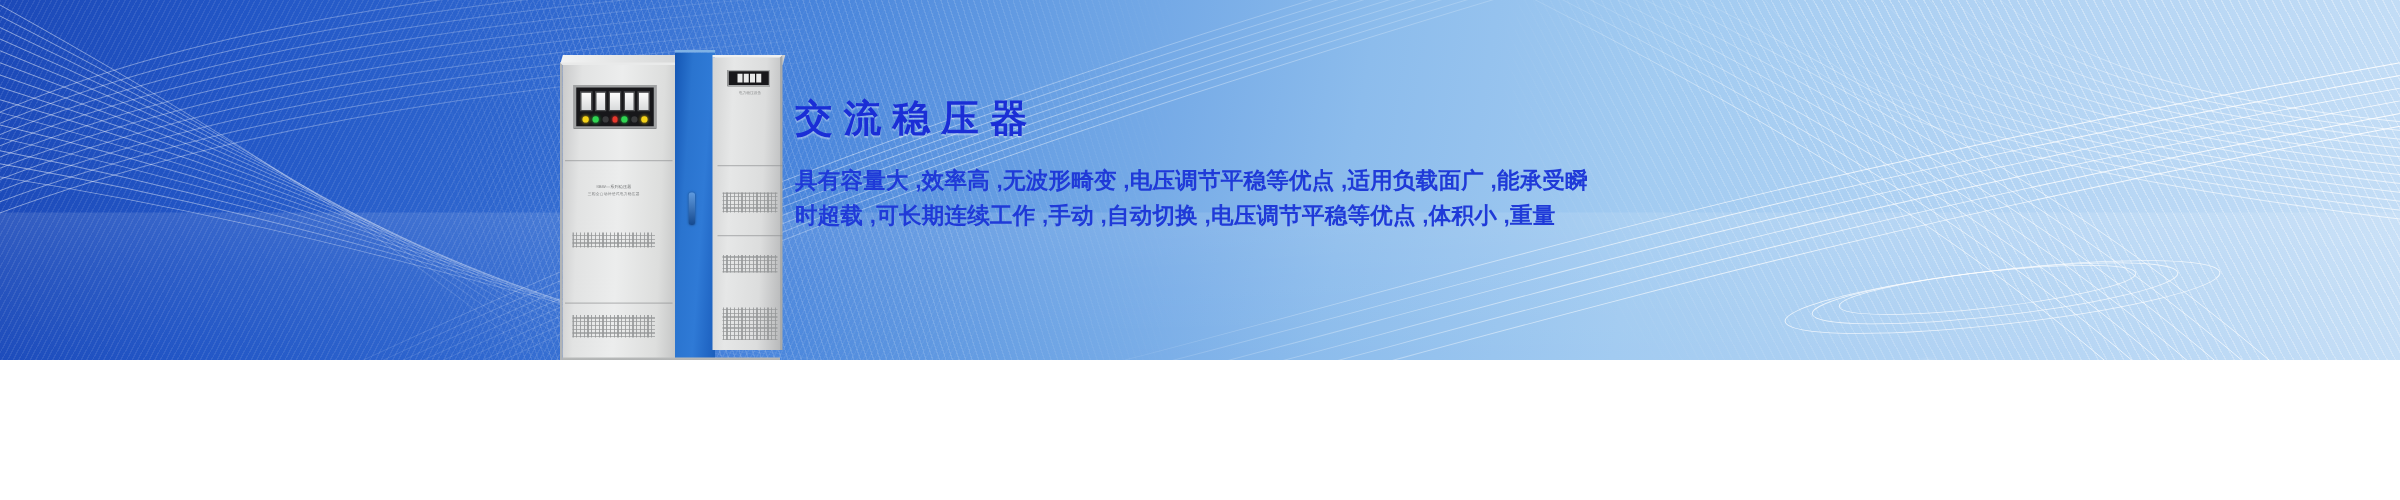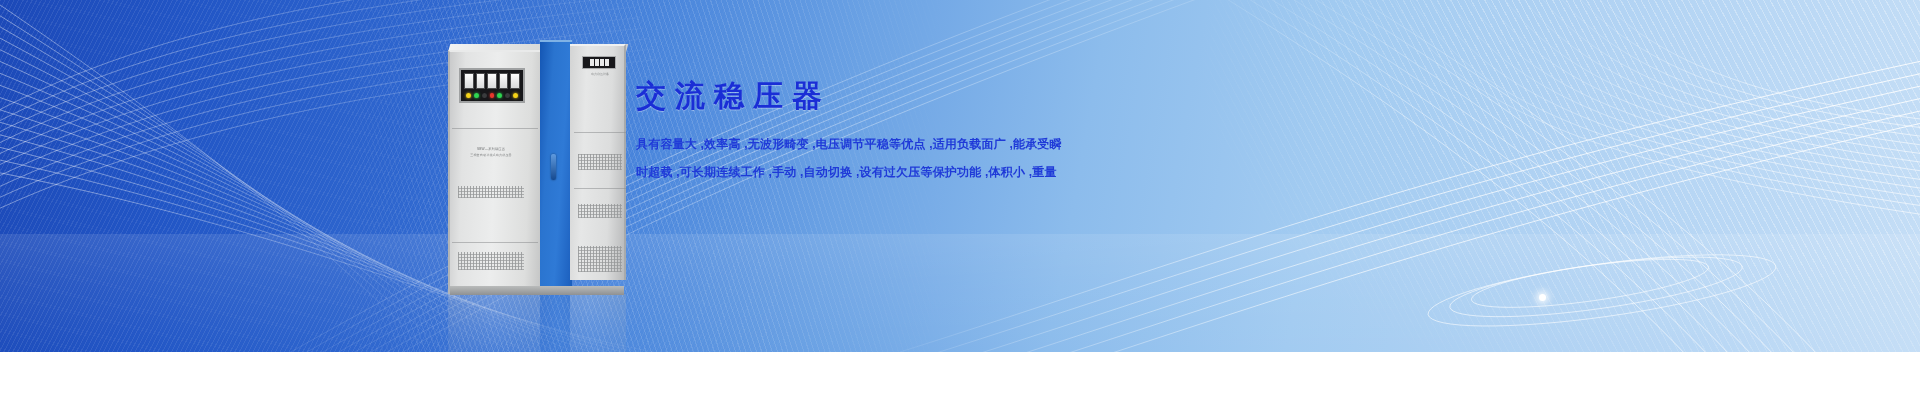--- a/index.html
+++ b/index.html
@@ -5,21 +5,21 @@
   * { box-sizing: border-box; margin: 0; padding: 0; }
   html, body {
     width: 1920px; height: 400px;
     overflow: hidden;
     font-family: "Liberation Sans", "DejaVu Sans", sans-serif;
   }
 
   #banner {
     position: relative;
     width: 1920px;
-    height: 352px;
+    height: 288px;
     overflow: hidden;
     background: linear-gradient(100deg,
         #1c49b8 0%,
         #2256c6 10%,
         #2f67cf 22%,
         #4a86dc 34%,
         #6ba2e4 44%,
         #8cbcec 56%,
         #a2cbf1 68%,
         #b0d2f3 80%,
@@ -224,21 +224,21 @@
     font-size: 30px;
     font-weight: 700;
     letter-spacing: 9px;
     line-height: 40px;
     white-space: nowrap;
     text-shadow: 0 1px 1px rgba(255,255,255,.35);
   }
   #subcopy {
     margin-top: 14px;
     color: #1f3ad8;
-    font-size: 12px;
+    font-size: 18px;
     font-weight: 700;
     line-height: 28px;
     letter-spacing: .2px;
     width: 522px;
   }
   #subcopy .ln { display: block; white-space: nowrap; }
 </style>
 </head>
 <body>
 
@@ -412,17 +412,17 @@
     <div class="vent v-side-b"></div>
     <div class="vent v-side-c"></div>
 
     <div class="handle"></div>
   </div>
 
   <div id="copy">
     <div id="headline">交流稳压器</div>
     <div id="subcopy">
       <span class="ln">具有容量大 ,效率高 ,无波形畸变 ,电压调节平稳等优点 ,适用负载面广 ,能承受瞬</span>
-      <span class="ln">时超载 ,可长期连续工作 ,手动 ,自动切换 ,设有过欠压等保护功能 ,体积小 ,重量</span>
+      <span class="ln">时超载 ,可长期连续工作 ,手动 ,自动切换 ,电压调节平稳等优点 ,体积小 ,重量</span>
     </div>
   </div>
 
 </div>
 
 </body></html>

